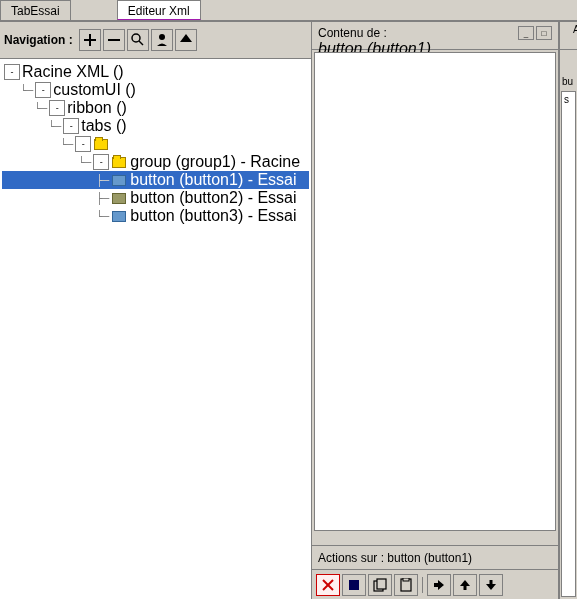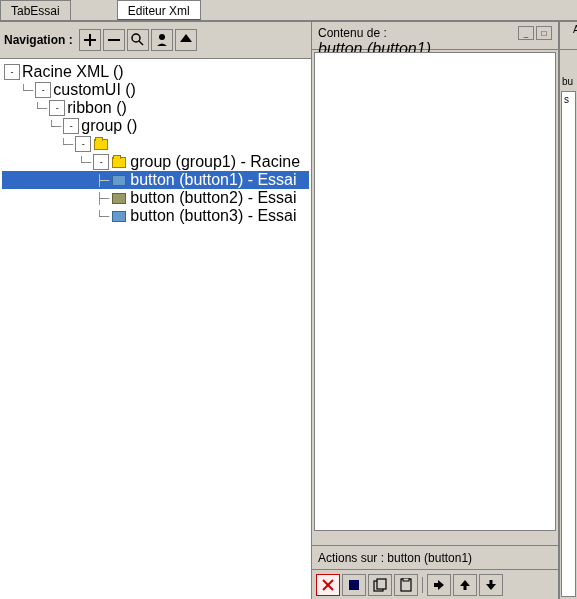--- a/index.html
+++ b/index.html
@@ -319,21 +319,21 @@
 
       <div class="tree-item" style="padding-left: 32px;">
         <span style="color:#808080; font-family:monospace; font-size:11px; margin-right:2px;">└─</span>
         <span class="expand-icon">-</span>
         <span class="node-label">ribbon ()</span>
       </div>
 
       <div class="tree-item" style="padding-left: 46px;">
         <span style="color:#808080; font-family:monospace; font-size:11px; margin-right:2px;">└─</span>
         <span class="expand-icon">-</span>
-        <span class="node-label">group ()</span>
+        <span class="node-label">tabs ()</span>
       </div>
 
       <div class="tree-item" style="padding-left: 58px;">
         <span style="color:#808080; font-family:monospace; font-size:11px; margin-right:2px;">└─</span>
         <span class="expand-icon">-</span>
         <span class="node-icon">
           <div class="folder-icon"></div>
         </span>
       </div>
 

